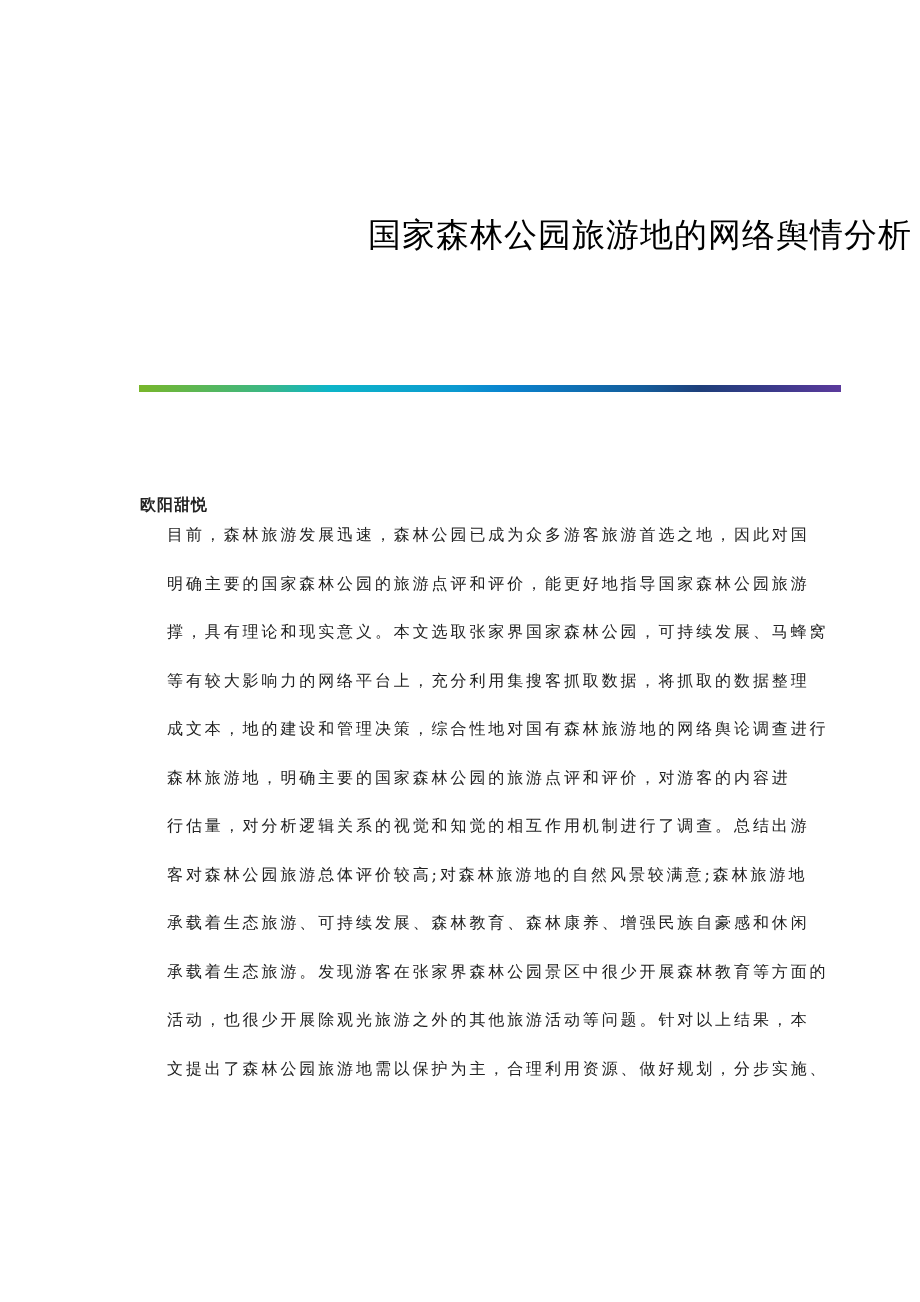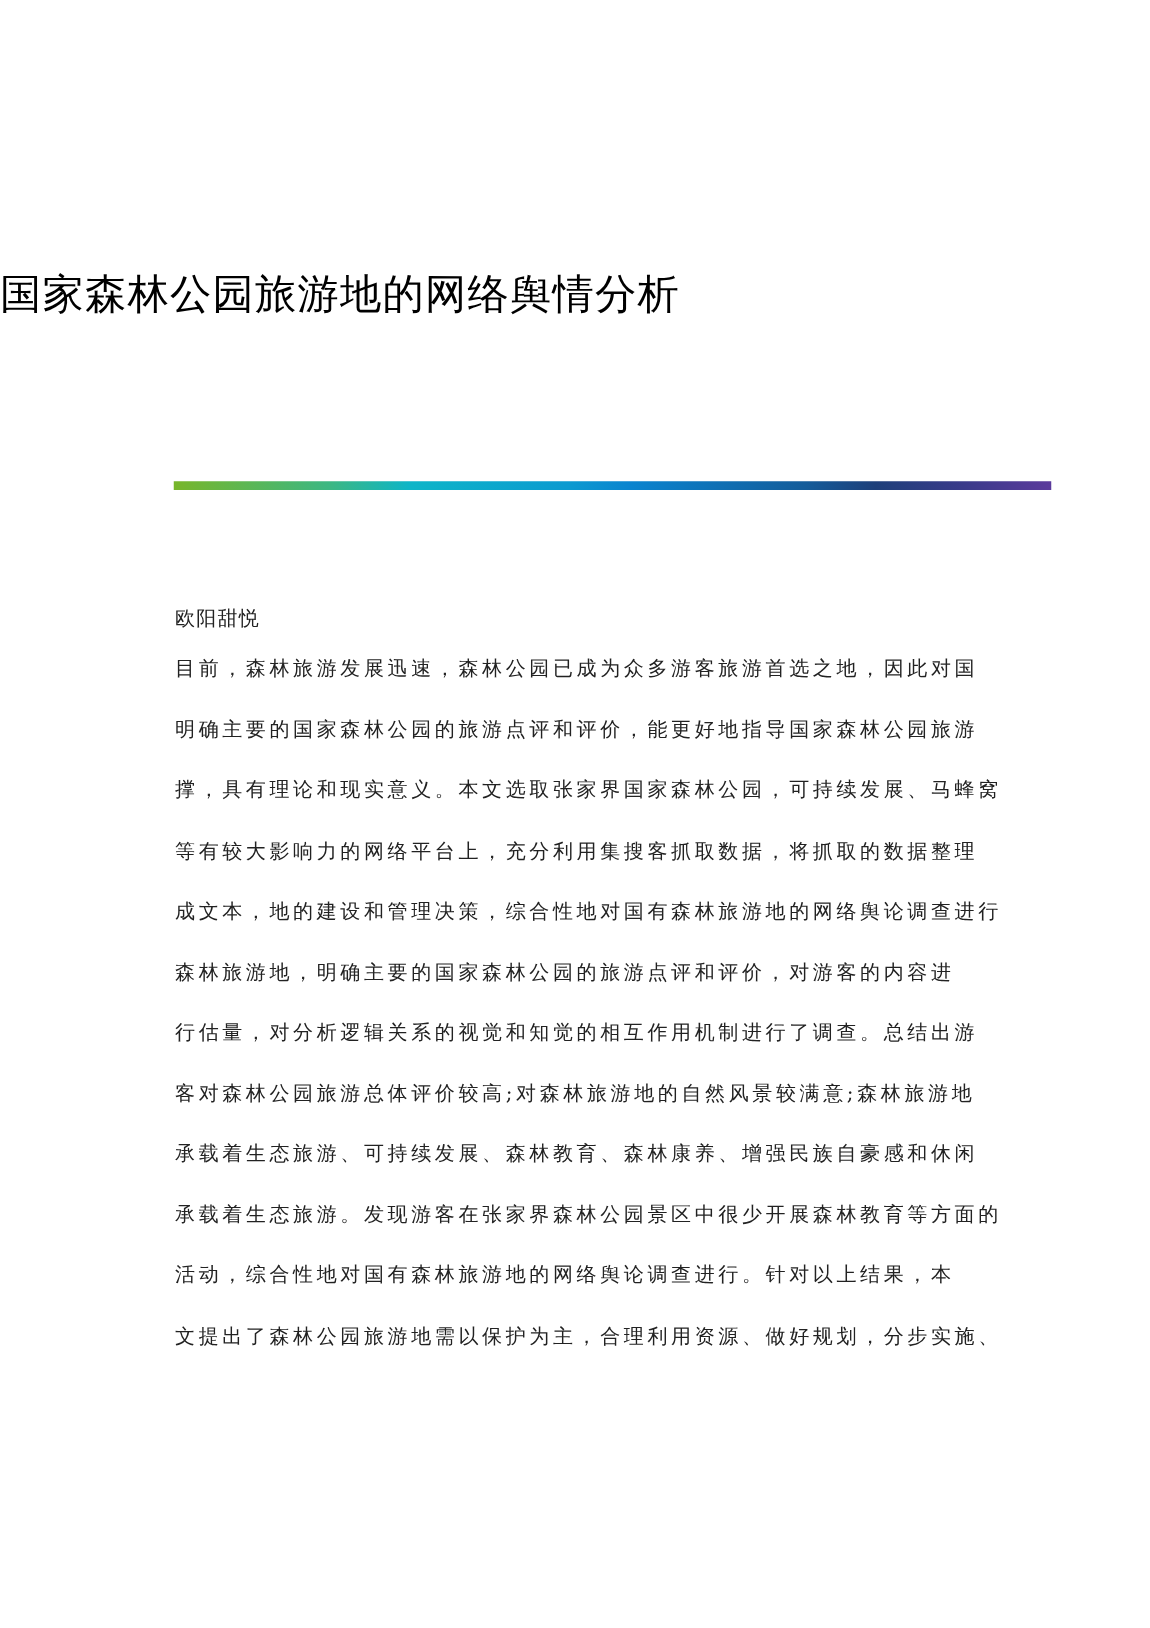--- a/index.html
+++ b/index.html
@@ -13,59 +13,61 @@
     position: relative;
     overflow: hidden;
     font-family: "DejaVu Serif", "Liberation Serif", serif;
     color: #1a1a1a;
   }
   .page-title {
     position: absolute;
     left: 0;
     top: 213px;
     width: 912px;
-    text-align: left;
+    text-align: right;
     font-size: 33px;
     line-height: 44px;
     font-weight: normal;
     letter-spacing: 1px;
     color: #000000;
     margin: 0;
   }
   .title-rule {
     position: absolute;
     left: 139px;
     top: 385px;
     width: 702px;
     height: 7px;
     background: linear-gradient(to right, #78b62a 0%, #3bb784 18%, #0db5c8 27%, #0c9ad0 45%, #0a84cf 52%, #145c9a 72%, #1e3f7a 80%, #3a3a8a 90%, #5b3a9c 100%);
   }
   .author {
     position: absolute;
     left: 140px;
-    top: 484px;
+    top: 494px;
     font-size: 16px;
     line-height: 22px;
     letter-spacing: 1px;
     color: #222222;
+    font-weight: bold;
   }
   .abstract {
     position: absolute;
     left: 140px;
     top: 524px;
     width: 640px;
   }
   .abstract-line {
     display: block;
     height: 48.5px;
     font-size: 16px;
     line-height: 22px;
     letter-spacing: 2.9px;
     white-space: nowrap;
     color: #222222;
+    margin-left: 27px;
   }
 </style>
 </head>
 <body>
 
 <h1 class="page-title">国家森林公园旅游地的网络舆情分析</h1>
 
 <div class="title-rule"></div>
 
 <div class="author">欧阳甜悦</div>
@@ -74,15 +76,15 @@
   <span class="abstract-line">目前，森林旅游发展迅速，森林公园已成为众多游客旅游首选之地，因此对国</span>
   <span class="abstract-line">明确主要的国家森林公园的旅游点评和评价，能更好地指导国家森林公园旅游</span>
   <span class="abstract-line">撑，具有理论和现实意义。本文选取张家界国家森林公园，可持续发展、马蜂窝</span>
   <span class="abstract-line">等有较大影响力的网络平台上，充分利用集搜客抓取数据，将抓取的数据整理</span>
   <span class="abstract-line">成文本，地的建设和管理决策，综合性地对国有森林旅游地的网络舆论调查进行</span>
   <span class="abstract-line">森林旅游地，明确主要的国家森林公园的旅游点评和评价，对游客的内容进</span>
   <span class="abstract-line">行估量，对分析逻辑关系的视觉和知觉的相互作用机制进行了调查。总结出游</span>
   <span class="abstract-line">客对森林公园旅游总体评价较高;对森林旅游地的自然风景较满意;森林旅游地</span>
   <span class="abstract-line">承载着生态旅游、可持续发展、森林教育、森林康养、增强民族自豪感和休闲</span>
   <span class="abstract-line">承载着生态旅游。发现游客在张家界森林公园景区中很少开展森林教育等方面的</span>
-  <span class="abstract-line">活动，综合性地对国有森林旅游地的网络舆论调查进行。针对以上结果，本</span>
+  <span class="abstract-line">活动，也很少开展除观光旅游之外的其他旅游活动等问题。针对以上结果，本</span>
   <span class="abstract-line">文提出了森林公园旅游地需以保护为主，合理利用资源、做好规划，分步实施、</span>
 </div>
 
 </body></html>

